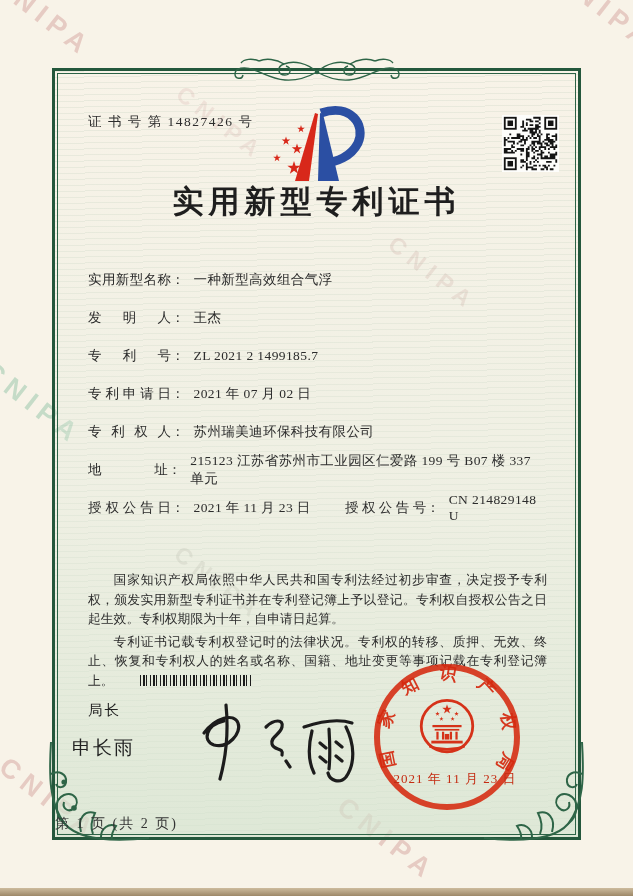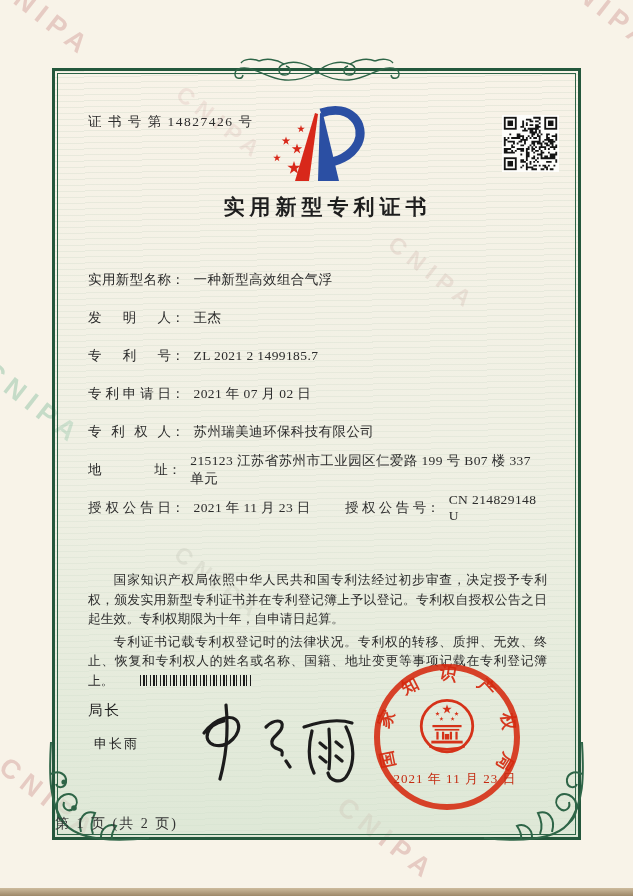--- a/index.html
+++ b/index.html
@@ -27,40 +27,40 @@
              repeating-linear-gradient(179deg, rgba(100,145,115,0.10) 0px, rgba(100,145,115,0.10) 1px, rgba(0,0,0,0) 1px, rgba(0,0,0,0) 6px); font-family: Liberation Serif, serif; }
   .frame::before { content:""; position:absolute; inset:2px; border:1px solid #2c6346; pointer-events:none; }
 
   .orn-top { position:absolute; left:50%; top:-16px; transform:translateX(-50%); }
   .fl-left { position:absolute; left:-14px; bottom:-12px; }
   .fl-right{ position:absolute; right:-14px; bottom:-12px; transform:scaleX(-1); }
 
   .cert-no { position:absolute; left:33px; top:42px; font-size:13.5px; letter-spacing:1.5px; color:#2d2d2d; }
   .logo    { position:absolute; left:50%; top:28px; transform:translateX(-50%); }
   .qr      { position:absolute; right:19px; top:44px; background:#fdfdfb; }
-  .title   { position:absolute; top:122px; width:100%; text-align:center;
-             font-size:21px; font-weight:700; letter-spacing:5px; color:#1e1e1e;margin-left:11px; }
+  .title   { position:absolute; top:110px; width:100%; text-align:center;
+             font-size:31px; font-weight:700; letter-spacing:5px; color:#1e1e1e; }
 
   .fields { position:absolute; left:33px; right:30px; top:190px; color:#2c2c2c; }
   .f-row  { height:38px; display:flex; align-items:center; font-size:13.5px; position:relative; }
   .f-label{ display:inline-block; width:83px; text-align:justify; text-align-last:justify; }
   .f-colon{ margin-right:9px; }
   .f-value{ letter-spacing:.4px; }
   .grant-b{ position:absolute; left:257px; top:0; height:100%; display:flex; align-items:center; }
 
   .paras { position:absolute; left:33px; right:31px; top:456px; font-size:12.8px;
            line-height:19.5px; color:#2c2c2c; text-align:justify; }
   .paras p { text-indent:2em;margin-top:44px; }
   .paras p + p { margin-top:3px; }
 
   .barcode { position:absolute; left:85px; top:604px; width:113px; height:11px;
              background:repeating-linear-gradient(90deg,#1c1c1c 0 1px,rgba(0,0,0,0) 1px 3px,#1c1c1c 3px 5px,rgba(0,0,0,0) 5px 6px,#1c1c1c 6px 7px,rgba(0,0,0,0) 7px 10px); }
 
   .signer-title { position:absolute; left:33px; top:630px; font-size:14.5px; color:#222; letter-spacing:2px; }
-  .signer-name  { position:absolute; left:39px; top:664px; font-size:13px; color:#222; letter-spacing:2px; }
+  .signer-name  { position:absolute; left:17px; top:664px; font-size:19px; color:#222; letter-spacing:2px; }
   .sig  { position:absolute; left:135px; top:626px; }
 
   .seal { position:absolute; left:316px; top:590px; z-index:3; }
   .seal-date { position:absolute; left:325px; top:699px; width:150px; text-align:center;
                font-size:13px; color:#c42c12; letter-spacing:1px; z-index:4; }
 
   .page-no { position:absolute; left:0; right:0; top:744px; text-align:left;
              font-size:14px; letter-spacing:2px; color:#333; }
 
   .note  { position:absolute; left:0; right:0; top:851px; text-align:center;

